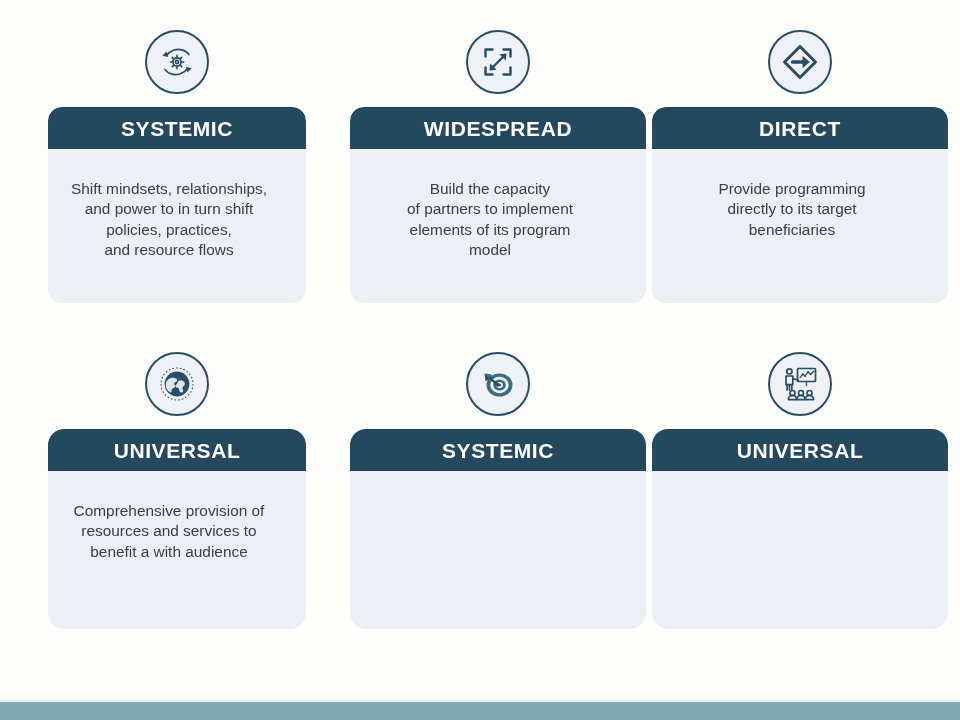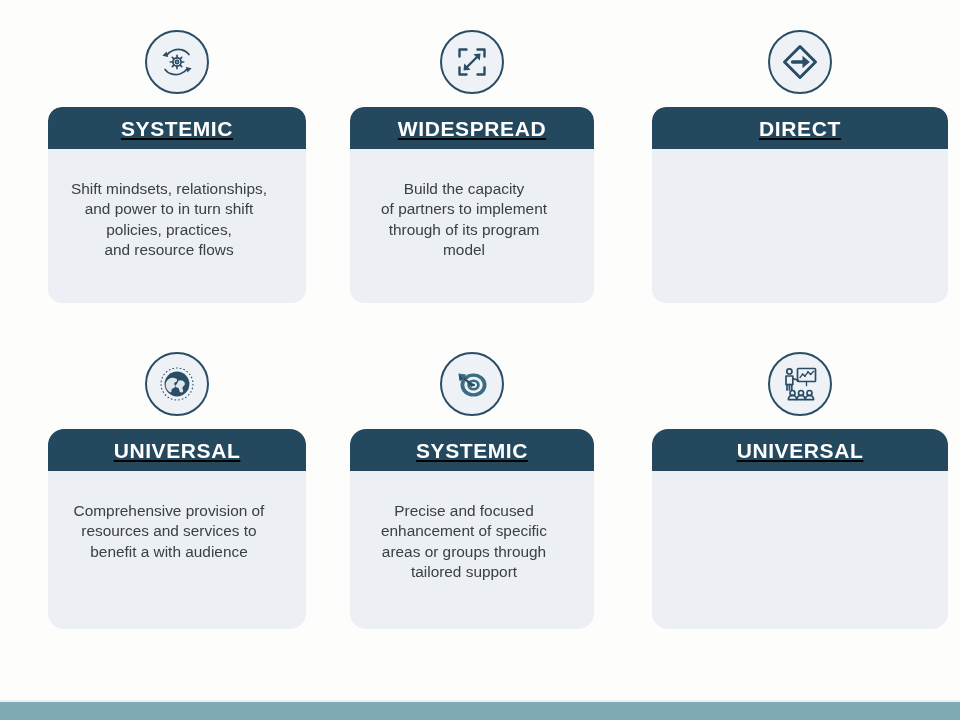--- a/index.html
+++ b/index.html
@@ -48,21 +48,21 @@
   }
   .row-top  { top: 30px; }
   .row-bot  { top: 352px; }
 
   .card-wrap {
     position: absolute;
     top: 0;
   }
   
   .col-1 { left: 48px;  width: 258px; }
-  .col-2 { left: 350px; width: 244px; }
+  .col-2 { left: 350px; width: 296px; }
   .col-3 { left: 652px; width: 296px; }
 
   
   .icon-badge {
     width: 64px;
     height: 64px;
     border-radius: 50%;
     background: #eef2f6;
     border: 2px solid #2a4d66;
     margin: 0 auto 13px auto;
@@ -86,21 +86,20 @@
   .card-top    { height: 196px; }
   .card-bottom { height: 200px; border-radius: 16px; }
 
   .card-header {
     background: #24495f;
     height: 42px;
     border-radius: 14px 14px 0 0;
     display: flex;
     align-items: center;
     justify-content: center;
-    text-decoration: underline;
   }
   .card-header .title {
     color: #ffffff;
     font-size: 21px;
     font-weight: bold;
     letter-spacing: 0.6px;
     text-align: center;
     line-height: 1;
   }
 
@@ -177,37 +176,42 @@
           <path class="fl" d="M13.5 30.5 L20.6 29.8 L14.2 23.4 Z"></path>
         </svg>
       </div>
       <div class="card card-top">
         <div class="card-header">
           <span class="title">WIDESPREAD</span>
         </div>
         <div class="card-body">
           <p class="desc">Build the capacity
 of partners to implement
-through of its program
+elements of its program
 model</p>
         </div>
       </div>
     </div>
 
     <div class="card-wrap col-3">
       <div class="icon-badge">
         <svg width="44" height="44" viewBox="0 0 44 44" aria-hidden="true">
           <path class="ln" style="stroke-width:3" d="M22 6.5 L37.5 22 L22 37.5 L6.5 22 Z"></path>
           <path class="ln" style="stroke-width:3.4" d="M14.5 22 H26"></path>
           <path class="fl" d="M24.5 15.8 L31.8 22 L24.5 28.2 Z"></path>
         </svg>
       </div>
       <div class="card card-top">
         <div class="card-header">
           <span class="title">DIRECT</span>
+        </div>
+        <div class="card-body">
+          <p class="desc">Provide programming
+directly to its target
+beneficiaries</p>
         </div>
       </div>
     </div>
 
   </div>
 
   <div class="row row-bot">
 
     <div class="card-wrap col-1">
       <div class="icon-badge">
@@ -249,26 +253,20 @@
 
           <path d="M8.5 11.5 L24.2 22.4 L21.6 25.2 Z" fill="#2a4d66"></path>
           <path d="M8.5 11.5 L9.6 19.2 L14.6 16.0 Z" fill="#24495f"></path>
           <path d="M8.5 11.5 L16.3 12.4 L13.2 17.3 Z" fill="#3c6c82"></path>
         </svg>
       </div>
       <div class="card card-bottom">
         <div class="card-header">
           <span class="title">SYSTEMIC</span>
         </div>
-        <div class="card-body">
-          <p class="desc">Precise and focused
-enhancement of specific
-areas or groups through
-tailored support</p>
-        </div>
       </div>
     </div>
 
     <div class="card-wrap col-3">
       <div class="icon-badge">
         <svg width="46" height="46" viewBox="0 0 46 46" aria-hidden="true">
 
           <rect class="ln" x="20.5" y="7.5" width="18" height="13" rx="0.8"></rect>
           <path class="ln" style="stroke-width:1.3" d="M23 16.5 l2.6 -3.2 l2.4 1.6 l3.0 -3.8 l2.6 2.2 l3.2 -3.0"></path>
           <circle class="fl" cx="25.6" cy="13.3" r="1.05"></circle>

